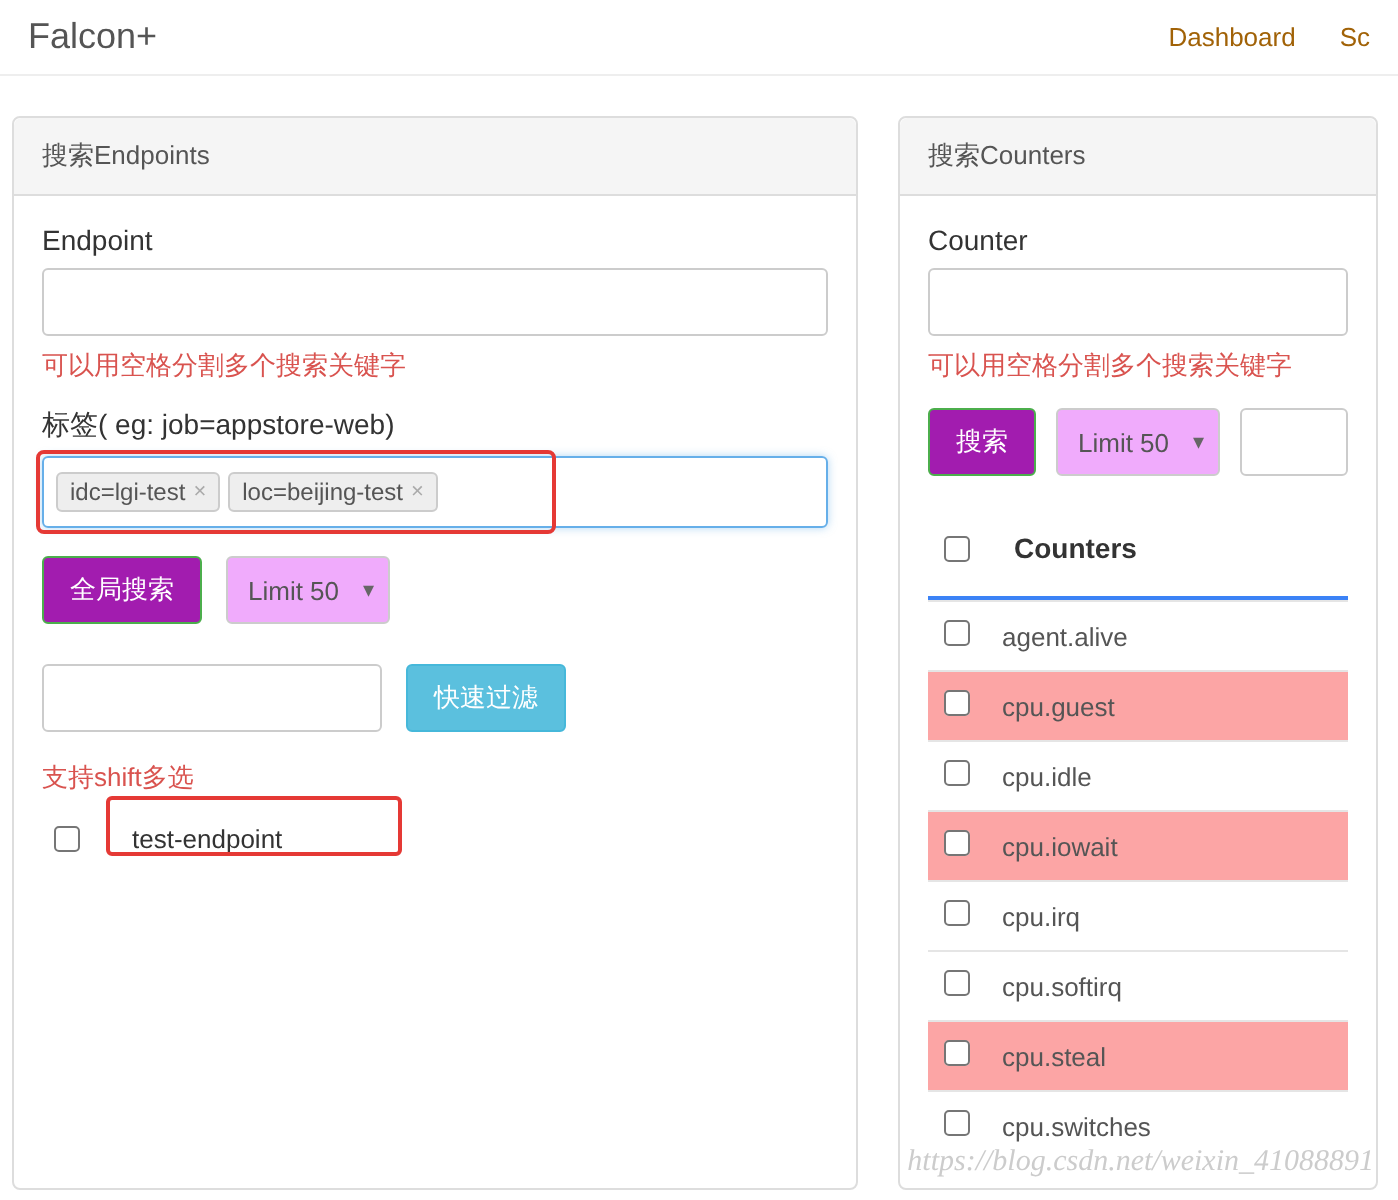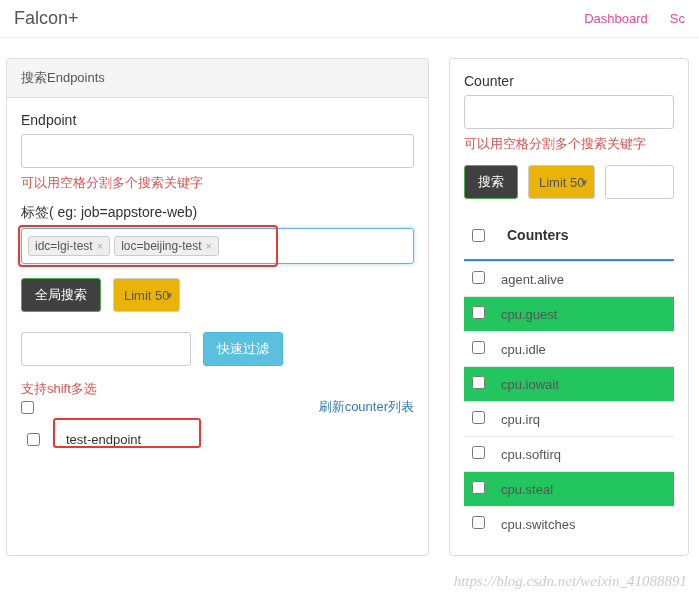--- a/index.html
+++ b/index.html
@@ -1,51 +1,51 @@
 <!DOCTYPE html>
 <html><head>
   <meta charset="utf-8">
   <style>
     * { box-sizing: border-box; margin: 0; padding: 0; }
     body { font-family: "Helvetica Neue", Arial, sans-serif; font-size: 13px; color: #333; background: #fff; }
     .header { display: flex; align-items: center; justify-content: space-between; padding: 8px 14px; border-bottom: 1px solid #eee; }
     .brand { font-size: 18px; color: #555; font-weight: 400; }
-    .nav { display: flex; gap: 22px; color: #ec4899; font-size: 13px; }
+    .nav { display: flex; gap: 22px; color: #a16207; font-size: 13px; }
     .nav span { cursor: pointer; }
     .container { display: flex; gap: 20px; padding: 20px 10px 0 0; }
     .panel { border: 1px solid #ddd; border-radius: 4px; background: #fff; }
     .panel-left { width: 430px; margin-left: 6px; }
     .panel-right { flex: 1; min-width: 240px; }
     .panel-header { background: #f5f5f5; border-bottom: 1px solid #ddd; padding: 10px 14px; font-size: 13px; color: #555; border-radius: 4px 4px 0 0; }
     .panel-body { padding: 14px; }
     .label { font-weight: normal; font-size: 14px; margin-bottom: 6px; display: block; color: #333; }
     .input { width: 100%; height: 34px; border: 1px solid #ccc; border-radius: 3px; padding: 0 8px; font-size: 13px; margin-bottom: 6px; }
     .hint { color: #d9534f; font-size: 13px; margin-bottom: 12px; }
     .tag-input-wrap { position: relative; margin-bottom: 14px; }
     .tag-input { width: 100%; min-height: 36px; border: 1px solid #66afe9; border-radius: 3px; padding: 5px 6px; box-shadow: 0 0 4px rgba(102,175,233,0.5); display: flex; flex-wrap: wrap; gap: 4px; align-items: center; }
     .red-box { position: absolute; left: -3px; top: -3px; width: 260px; height: 42px; border: 2px solid #e53935; border-radius: 4px; pointer-events: none; }
     .tag { background: #eee; border: 1px solid #ccc; border-radius: 3px; padding: 2px 6px; font-size: 12px; color: #555; display: inline-flex; align-items: center; gap: 4px; }
     .tag-x { color: #aaa; font-size: 11px; cursor: pointer; }
     .btn-row { display: flex; gap: 12px; margin-bottom: 20px; }
     .btn { padding: 7px 13px; border-radius: 3px; border: 1px solid transparent; font-size: 13px; cursor: pointer; }
-    .btn-green { background: #404040; color: #fff; border-color: #4cae4c; }
+    .btn-green { background: #a21caf; color: #fff; border-color: #4cae4c; }
     .btn-blue { background: #5bc0de; color: #fff; border-color: #46b8da; }
-    .select { height: 34px; border: 1px solid #ccc; border-radius: 3px; padding: 0 9px 0 10px; font-size: 13px; background: #eab308; color: #555; position: relative; appearance: none; cursor: pointer; }
+    .select { height: 34px; border: 1px solid #ccc; border-radius: 3px; padding: 0 24px 0 10px; font-size: 13px; background: #f0abfc; color: #555; position: relative; appearance: none; cursor: pointer; }
     .select-wrap { position: relative; display: inline-block; }
     .select-wrap::after { content: "▾"; position: absolute; right: 8px; top: 50%; transform: translateY(-50%); color: #666; pointer-events: none; font-size: 11px; }
     .filter-row { display: flex; gap: 12px; align-items: center; margin-bottom: 14px; }
     .filter-input { width: 170px; height: 34px; border: 1px solid #ccc; border-radius: 3px; padding: 0 8px; }
     .shift-hint { color: #d9534f; font-size: 13px; }
     .refresh-row { display: flex; justify-content: space-between; align-items: center; margin-bottom: 8px; }
     .link-blue { color: #337ab7; font-size: 13px; cursor: pointer; }
     .checkbox { width: 13px; height: 13px; cursor: pointer; }
     .tbl { width: 100%; border-collapse: collapse; }
     .tbl td { padding: 9px 8px; border-top: 1px solid #e5e5e5; font-size: 13px; color: #555; }
     .tbl td:first-child { width: 26px; }
-    .tbl tr.striped td { background: #22c55e; }
+    .tbl tr.striped td { background: #fca5a5; }
     .endpoint-row { display: flex; align-items: center; gap: 26px; padding: 8px 6px; }
     .endpoint-cell-wrap { position: relative; margin-top: 6px; }
     .red-box-2 { position: absolute; left: 32px; top: -6px; width: 148px; height: 30px; border: 2px solid #e53935; border-radius: 3px; pointer-events: none; }
     .counters-head { font-weight: bold; padding: 8px; font-size: 14px; }
     .counters-head-row { display: flex; align-items: center; gap: 14px; padding: 6px 8px 8px; border-bottom: 2px solid #3b82f6; }
     .right-btn-row { display: flex; gap: 10px; align-items: center; margin-bottom: 14px; }
     .right-extra-input { flex: 1; min-width: 40px; height: 34px; border: 1px solid #ccc; border-radius: 3px; }
     .watermark { position: fixed; right: 12px; bottom: 10px; color: #ccc; font-size: 15px; font-style: italic; font-family: serif; pointer-events: none; }
   </style>
 </head>
@@ -92,36 +92,33 @@
         </span>
       </div>
 
       <div class="filter-row">
         <input class="filter-input" style="">
         <button class="btn btn-blue">快速过滤</button>
       </div>
 
       <div class="shift-hint">支持shift多选</div>
 
-      <div class="refresh-row">
-        <input type="checkbox" class="checkbox" style="">
-        <span class="link-blue">刷新counter列表</span>
-      </div>
 
       <div class="endpoint-cell-wrap">
         <div class="endpoint-row">
           <input type="checkbox" class="checkbox" style="">
           <span>test-endpoint</span>
         </div>
         <div class="red-box-2"></div>
       </div>
     </div>
   </div>
 
   <div class="panel panel-right">
+    <div class="panel-header">搜索Counters</div>
     <div class="panel-body">
       <label class="label">Counter</label>
       <input class="input" style="">
       <div class="hint">可以用空格分割多个搜索关键字</div>
 
       <div class="right-btn-row">
         <button class="btn btn-green">搜索</button>
         <span class="select-wrap">
           <select class="select">
             <option>Limit 50</option>

